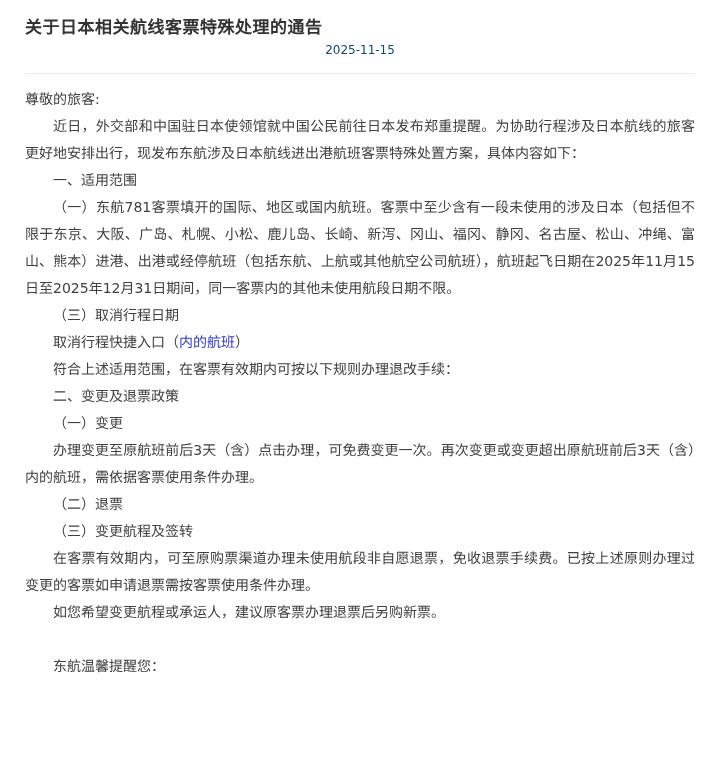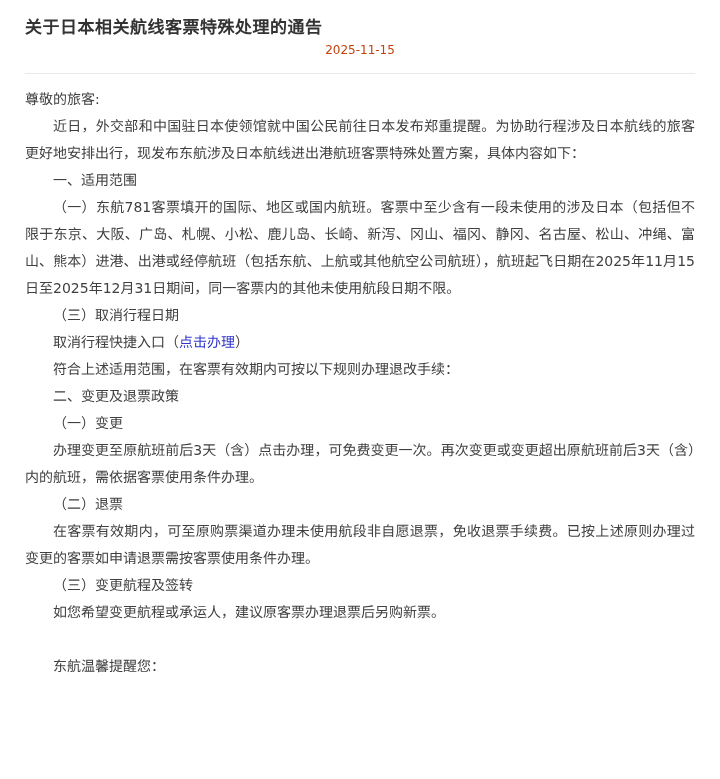--- a/index.html
+++ b/index.html
@@ -23,21 +23,21 @@
     padding-top: 13px;
     font-size: 17px;
     font-weight: bold;
     color: #333333;
     letter-spacing: 0.5px;
   }
   .notice-date {
     margin-top: 5px;
     text-align: center;
     font-size: 12px;
-    color: #c2410c;
+    color: #0c4a6e;
   }
   .divider {
     border: none;
     border-top: 1px solid #e9e9e9;
     margin: 16px 0 0 0;
   }
   .content {
     margin-top: 12px;
     font-size: 14px;
     line-height: 27px;
@@ -73,29 +73,29 @@
   <div class="content">
 
     <p class="no-indent">尊敬的旅客:</p>
 
     <p>近日，外交部和中国驻日本使领馆就中国公民前往日本发布郑重提醒。为协助行程涉及日本航线的旅客更好地安排出行，现发布东航涉及日本航线进出港航班客票特殊处置方案，具体内容如下：</p>
 
     <p>一、适用范围</p>
     <p>（一）东航781客票填开的国际、地区或国内航班。客票中至少含有一段未使用的涉及日本（包括但不限于东京、大阪、广岛、札幌、小松、鹿儿岛、长崎、新泻、冈山、福冈、静冈、名古屋、松山、冲绳、富山、熊本）进港、出港或经停航班（包括东航、上航或其他航空公司航班），航班起飞日期在2025年11月15日至2025年12月31日期间，同一客票内的其他未使用航段日期不限。</p>
     <p>（三）取消行程日期</p>
 
-    <p><span>取消行程快捷入口（</span><a class="inline-link" href="#">点击办理</a><span>）</span></p>
+    <p><span>取消行程快捷入口（</span><a class="inline-link" href="#">内的航班</a><span>）</span></p>
 
     <p>符合上述适用范围，在客票有效期内可按以下规则办理退改手续：</p>
     <p>二、变更及退票政策</p>
     <p>（一）变更</p>
     <p>办理变更至原航班前后3天（含）点击办理，可免费变更一次。再次变更或变更超出原航班前后3天（含）内的航班，需依据客票使用条件办理。</p>
     <p>（二）退票</p>
+    <p>（三）变更航程及签转</p>
     <p>在客票有效期内，可至原购票渠道办理未使用航段非自愿退票，免收退票手续费。已按上述原则办理过变更的客票如申请退票需按客票使用条件办理。</p>
-    <p>（三）变更航程及签转</p>
     <p>如您希望变更航程或承运人，建议原客票办理退票后另购新票。</p>
 
     <div class="spacer-line"></div>
 
     <p>东航温馨提醒您：</p>
 
   </div>
 </div>
 
 </body></html>

